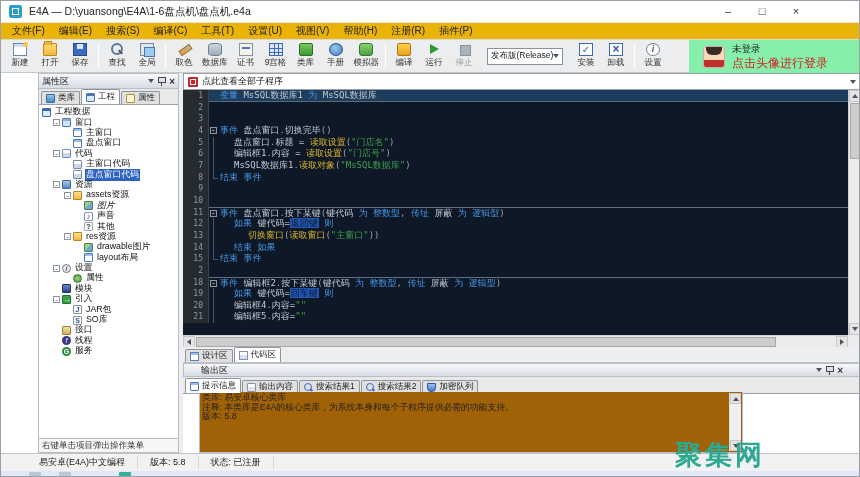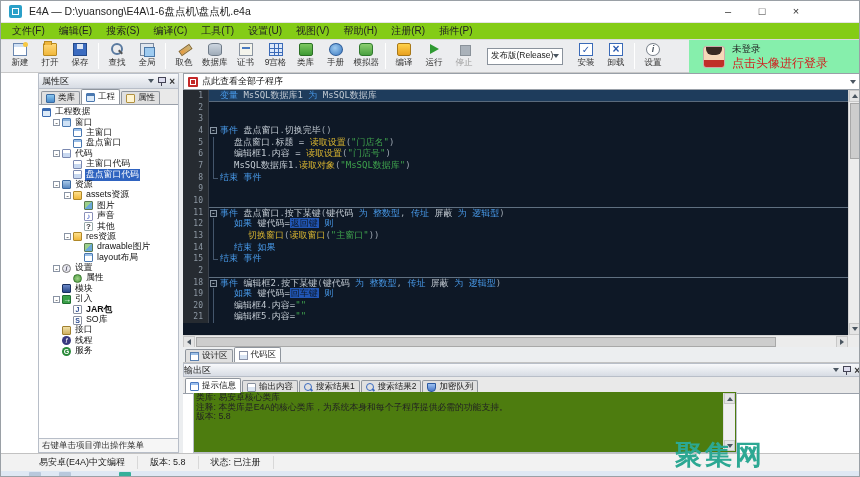--- a/index.html
+++ b/index.html
@@ -11,21 +11,21 @@
   .titlebar{position:absolute;left:0;top:0;width:860px;height:22px;background:#ffffff;
     display:flex;align-items:center;border-bottom:1px solid #e4e4e4}
   .app-icon{width:13px;height:13px;margin:0 7px 0 8px;background:#2aa0c8;border-radius:2px;
     position:relative;flex:none}
   .app-icon::after{content:"";position:absolute;left:3px;top:3px;right:3px;bottom:3px;
     border:1px solid #fff}
   .wtitle{font-size:10.5px;color:#222}
   .win-controls{position:absolute;right:48px;top:0;height:22px;display:flex}
   .win-btn{width:34px;height:22px;text-align:center;line-height:20px;font-size:11px;color:#333}
   
-  .menubar{position:absolute;left:0;top:22px;width:860px;height:17px;background:#84cc16;
+  .menubar{position:absolute;left:0;top:22px;width:860px;height:17px;background:#eab308;
     border-bottom:1px solid #dadada;display:flex;align-items:center;padding-left:4px}
   .menu-item{font-size:10px;color:#222;padding:0 7px;line-height:16px}
   
   .toolbar{position:absolute;left:0;top:39px;width:860px;height:33px;background:#ecedef;
     border-bottom:1px solid #c9c9c9;display:flex;align-items:center;padding-left:4px}
   .tb-btn{display:flex;flex-direction:column;align-items:center;justify-content:center;
     min-width:30px;height:31px;padding:0 3px}
   .tb-label{font-size:8.5px;color:#333;margin-top:1px;white-space:nowrap}
   .tb-btn.disabled .tb-label{color:#9a9a9a}
   .tb-sep{width:1px;height:26px;background:#c2c2c2;margin:0 3px;border-right:1px solid #fff}
@@ -179,32 +179,32 @@
   .hs-thumb{position:absolute;left:1px;top:1px;height:10px;width:580px;background:#cdcdcd;border:1px solid #a8a8a8}
   .corner{position:absolute;left:847px;top:262px;width:13px;height:12px;background:#ececec}
   .ed-tabs{position:absolute;left:182px;top:274px;width:678px;height:16px;background:#eceef0;
     display:flex;align-items:flex-end;padding-left:2px;border-bottom:1px solid #c2c2c2}
   .xi{width:9px;height:9px;flex:none}
   .xi-design{background:#fff;border:1px solid #5a80b0;box-shadow:inset 0 2px 0 #9cc0e8}
   .xi-code{background:#fff;border:1px solid #8a92a8;box-shadow:inset 0 -4px 0 #d8e4f4}
   
   .out-head{position:absolute;left:182px;top:290px;width:678px;height:14px;
     background:linear-gradient(#f8f9fb,#d7dce4);border:1px solid #b8bec8;
-    display:flex;align-items:center;padding:0 0;font-size:9px;color:#222}
+    display:flex;align-items:center;padding:0 17px;font-size:9px;color:#222}
   .out-head .ph-title{flex:1}
   .out-tabs{position:absolute;left:182px;top:304px;width:678px;height:17px;background:#e9e9e9;
     display:flex;align-items:flex-end;padding-left:2px;border-bottom:1px solid #9aa0aa}
   .oi{width:9px;height:9px;flex:none;border-radius:1px}
   .oi-hint{background:#fff;border:1px solid #4a78c0;box-shadow:inset 0 2px 0 #9cc0ee}
   .oi-page{background:#fff;border:1px solid #8a92a0;box-shadow:inset 0 -4px 0 #dce6f2}
   .oi-search{background:transparent;position:relative}
   .oi-search::before{content:"";position:absolute;left:0;top:0;width:6px;height:6px;border:1.5px solid #3a6ac0;border-radius:50%}
   .oi-search::after{content:"";position:absolute;left:6px;top:6px;width:3px;height:1.5px;background:#3a6ac0;transform:rotate(45deg)}
   .oi-shield{background:linear-gradient(#9cc0f0,#4a78c8);border:1px solid #2a58a0;border-radius:0 0 4px 4px}
-  .out-content{position:absolute;left:192px;top:319px;width:544px;height:61px;background:#4d7c0f;
+  .out-content{position:absolute;left:198px;top:319px;width:544px;height:61px;background:#a16207;
     border:1px solid #b8bec8;border-top:none;padding:1px 2px;overflow:hidden}
   .out-line{font-size:8.8px;line-height:9.6px;color:#222;white-space:nowrap}
   .out-scroll{position:absolute;right:1px;top:1px;bottom:1px;width:12px;background:#f0f0f0;border-left:1px solid #ddd}
   .out-scroll .vs-btn{height:11px}
   
   .statusbar{position:absolute;left:0;top:452px;width:860px;height:18px;background:#f2f2f2;
     border-top:1px solid #c2c2c2;display:flex;align-items:center;padding-left:38px;font-size:9px;color:#222}
   .sb-cell{padding:0 12px 0 0;margin-right:12px;border-right:1px solid #d8d8d8}
   .taskbar-sliver{position:absolute;left:0;top:470px;width:860px;height:7px;background:#dfe8f4}
   .ts-block{position:absolute;top:1px;width:12px;height:5px;background:#b8c8dc;border-radius:1px}
@@ -394,21 +394,21 @@
           <div class="trow" style="padding-left: 14px;">
             <span class="expbox">-</span>
             <span class="ti ti-res"></span>
             <span class="tlabel">资源</span>
           </div>
           <div class="trow" style="padding-left: 25px;">
             <span class="expbox">-</span>
             <span class="ti ti-folder"></span>
             <span class="tlabel">assets资源</span>
           </div>
-          <div class="trow" style="padding-left: 36px;">
+          <div class="trow" style="padding-left: 36px; font-style: italic;">
             <span class="expspace"></span>
             <span class="ti ti-image"></span>
             <span class="tlabel">图片</span>
           </div>
           <div class="trow" style="padding-left: 36px;">
             <span class="expspace"></span>
             <span class="ti ti-music"></span>
             <span class="tlabel">声音</span>
           </div>
           <div class="trow" style="padding-left: 36px;">
@@ -444,21 +444,21 @@
           <div class="trow" style="padding-left: 14px;">
             <span class="expspace"></span>
             <span class="ti ti-module"></span>
             <span class="tlabel">模块</span>
           </div>
           <div class="trow" style="padding-left: 14px;">
             <span class="expbox">-</span>
             <span class="ti ti-import"></span>
             <span class="tlabel">引入</span>
           </div>
-          <div class="trow" style="padding-left: 25px; font-weight: bold;">
+          <div class="trow" style="padding-left: 25px;">
             <span class="expspace"></span>
             <span class="ti ti-jar"></span>
             <span class="tlabel">JAR包</span>
           </div>
           <div class="trow" style="padding-left: 25px;">
             <span class="expspace"></span>
             <span class="ti ti-so"></span>
             <span class="tlabel">SO库</span>
           </div>
           <div class="trow" style="padding-left: 14px;">

